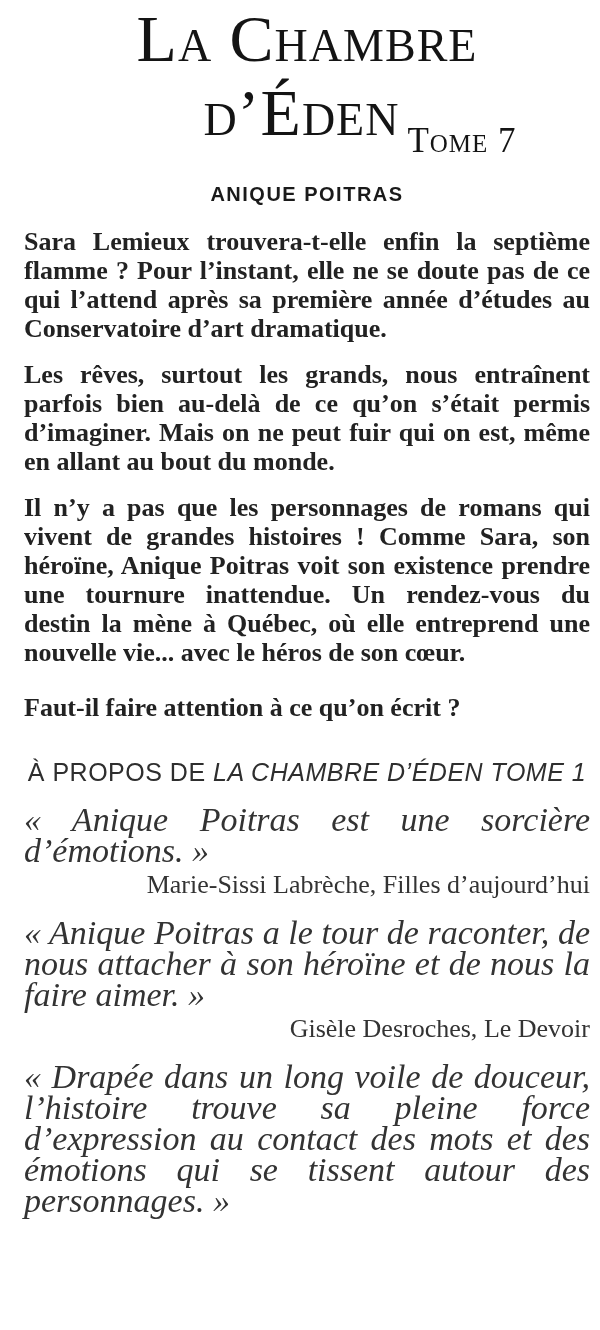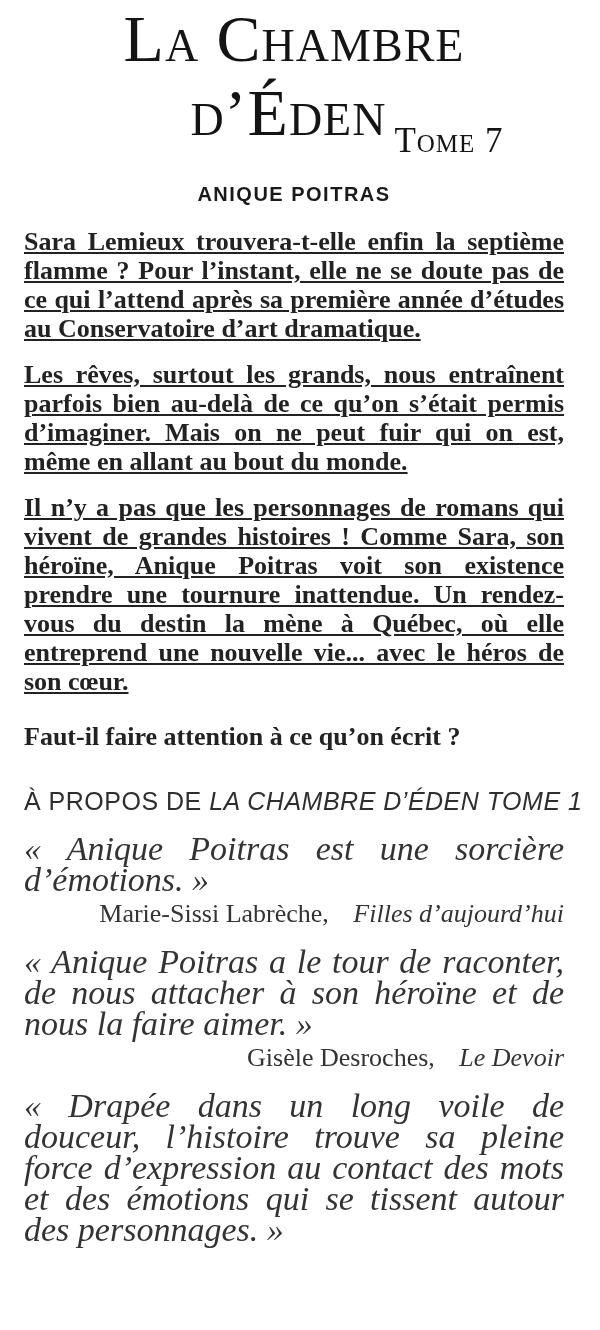--- a/index.html
+++ b/index.html
@@ -11,21 +11,21 @@
     width: 600px;
     height: 1330px;
     overflow: hidden;
     font-family: "Liberation Serif", serif;
     color: #1c1c1c;
   }
   .page {
     box-sizing: border-box;
     width: 600px;
     height: 1124px;
-    padding: 2px 36px 0 24px;
+    padding: 2px 10px 0 24px;
   }
 
   
   .title-block {
     text-align: center;
     font-variant: small-caps;
     font-variant-caps: small-caps;
     font-weight: 400;
     color: #141414;
   }
@@ -59,21 +59,20 @@
   .synopsis {
     margin-top: 21px;
   }
   .body-par {
     margin: 0 0 17px 0;
     font-size: 26px;
     line-height: 29px;
     font-weight: bold;
     text-align: justify;
     color: #222222;
-    text-decoration: underline;
   }
   .body-par .inline-italic {
     font-style: italic;
   }
   .closing-question {
     margin: 26px 0 0 0;
     font-size: 26px;
     line-height: 29px;
     font-weight: bold;
     color: #222222;
@@ -102,22 +101,20 @@
     color: #333333;
   }
   .attribution {
     margin: 3px 0 0 0;
     text-align: right;
     font-size: 26px;
     line-height: 31px;
     color: #333333;
   }
   .attribution .publication {
-    font-style: italic;
-    margin-left: 18px;
   }
 </style>
 </head>
 <body>
 
 <div class="page">
 
   <div class="title-block">
     <div class="title-line">La Chambre</div>
     <div class="title-line"><span>d’Éden</span><span class="tome">Tome 7</span></div>

